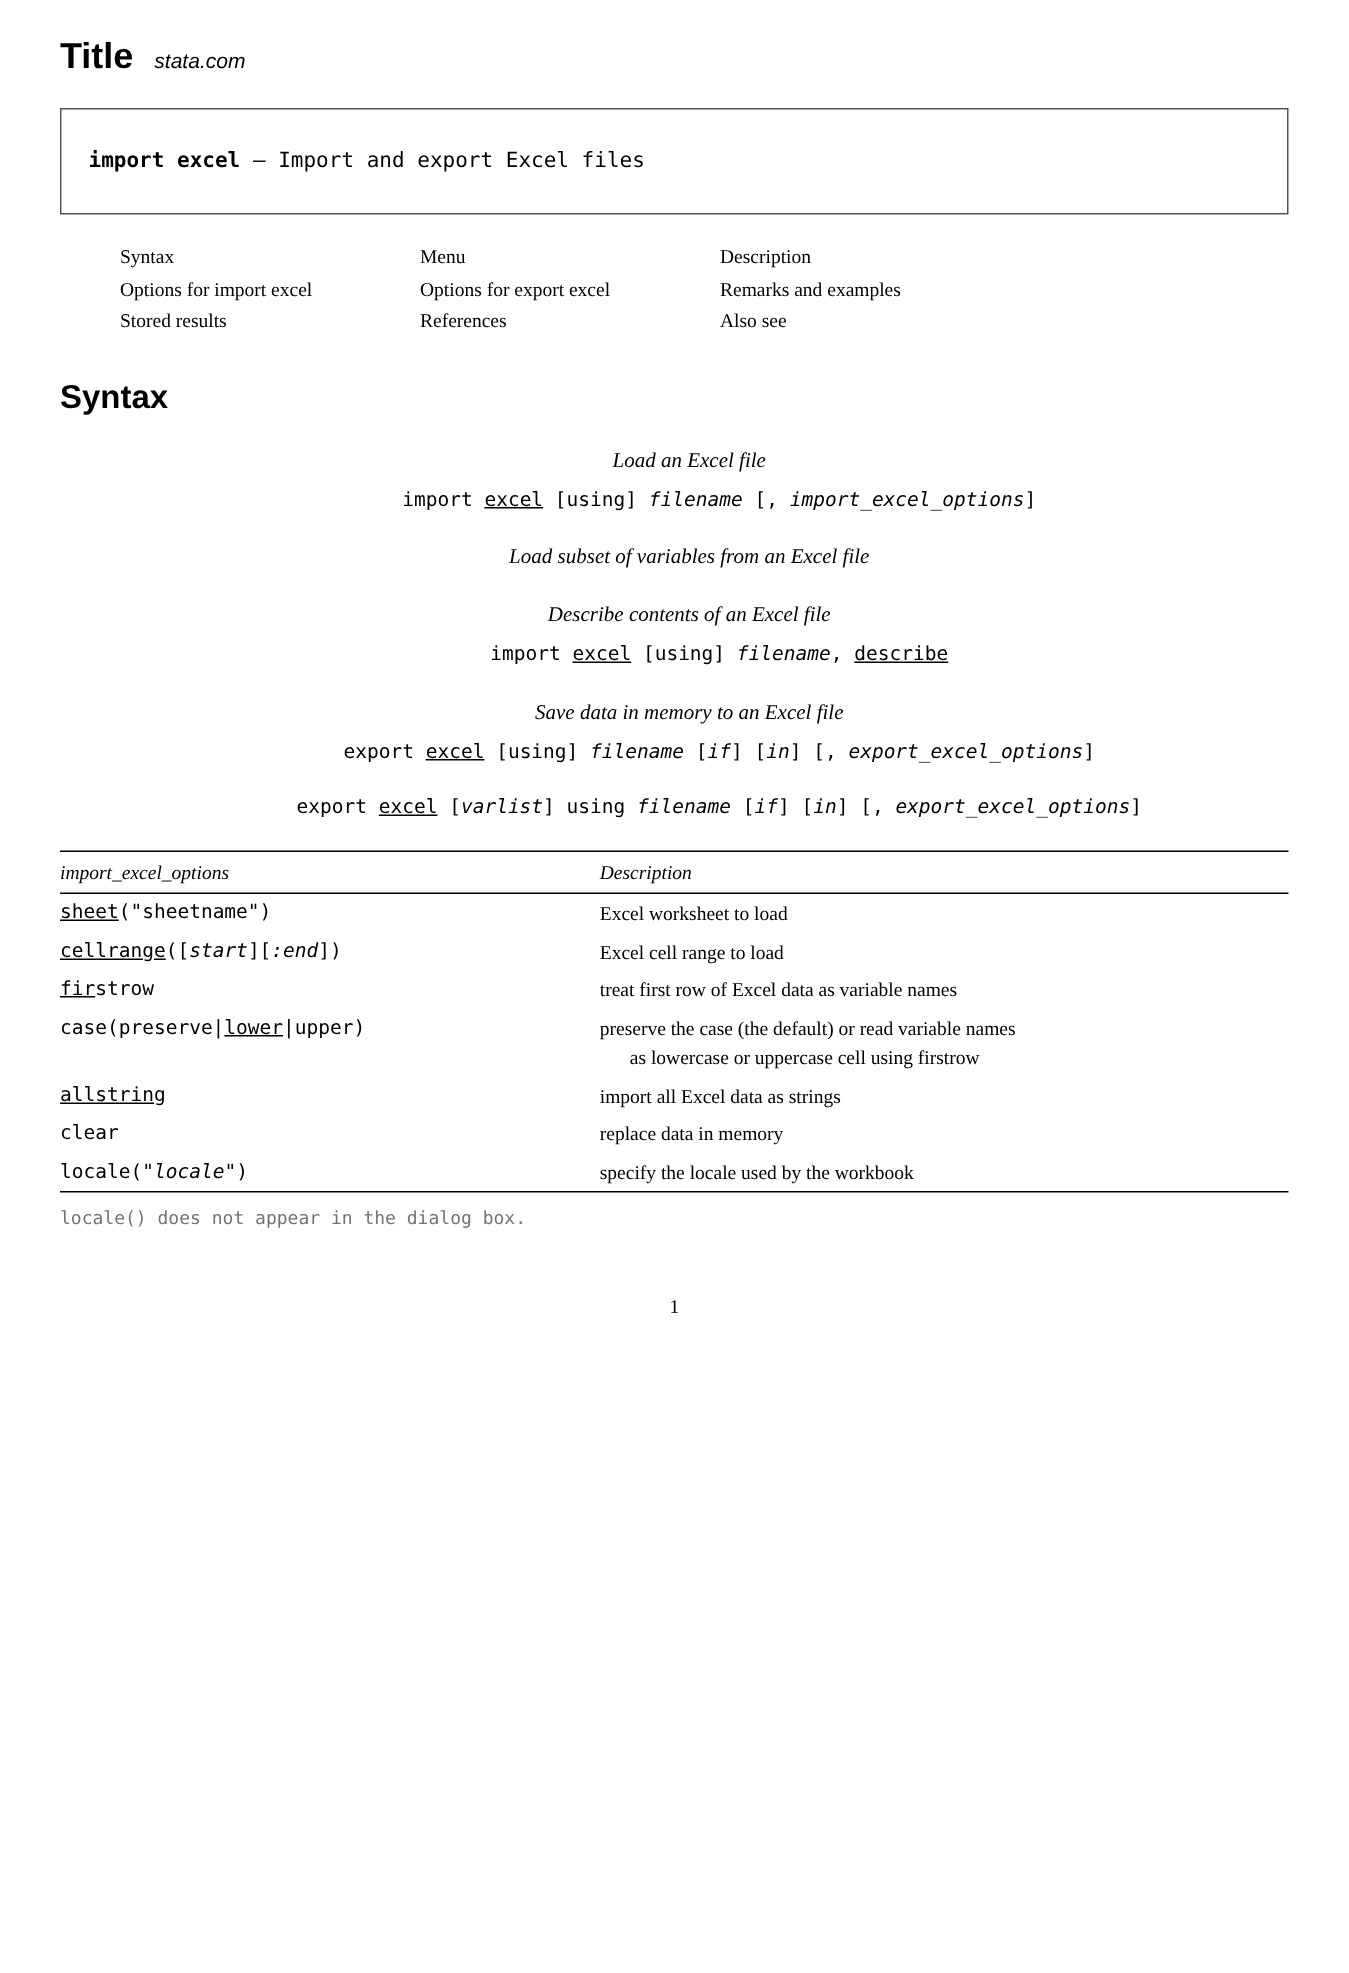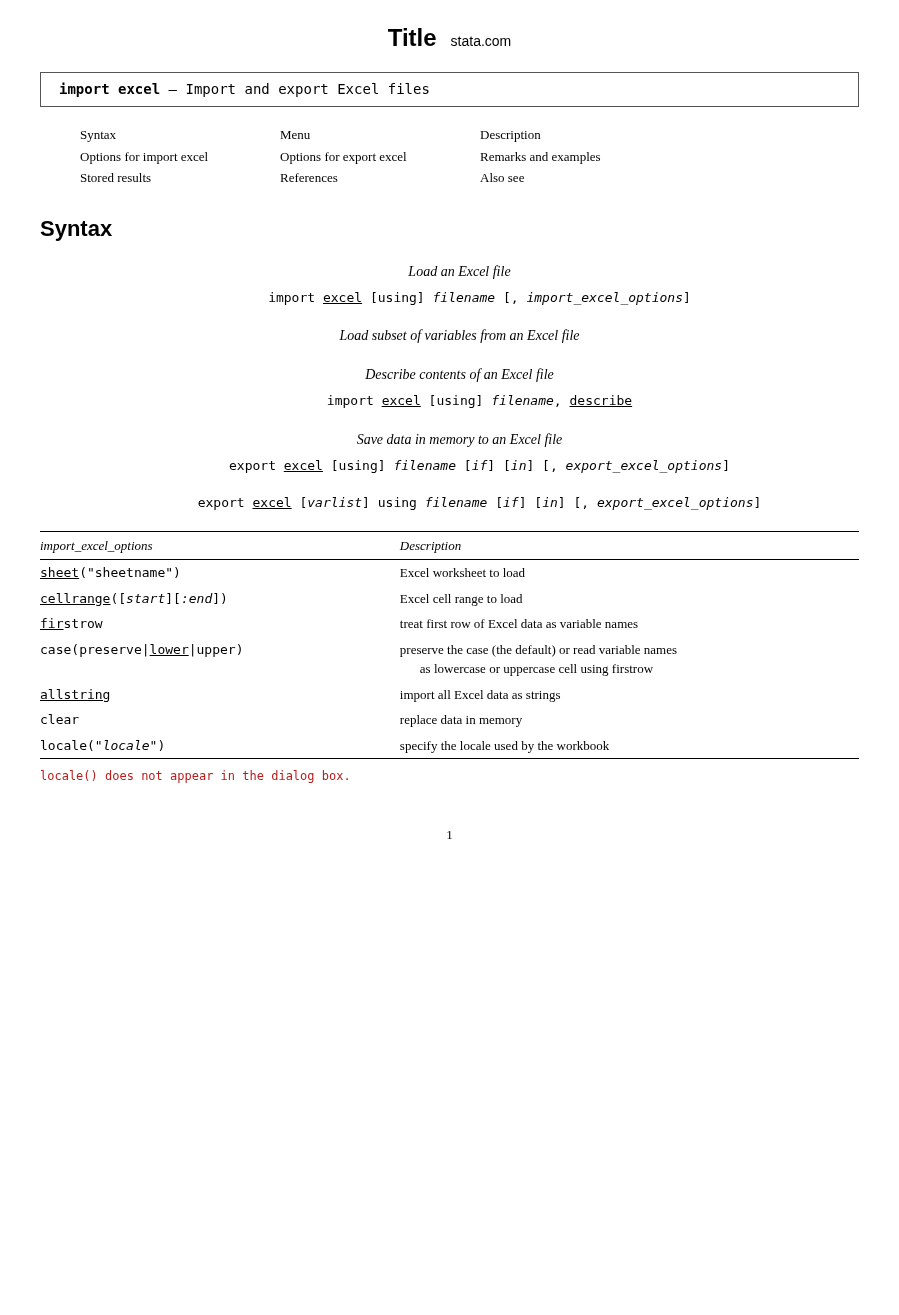--- a/index.html
+++ b/index.html
@@ -9,40 +9,41 @@
       font-family: serif;
       font-size: 14px;
       line-height: 1.5;
       padding: 20px 40px;
       max-width: 899px;
       min-height: 1315px;
     }
 
     .page-header {
       display: flex;
-      justify-content: center;
+      justify-content: flex-start;
       align-items: baseline;
       margin-bottom: 16px;
       gap: 14px;
     }
 
     .page-title {
       font-size: 24px;
       font-weight: bold;
       font-family: sans-serif;
     }
 
     .stata-com {
       font-size: 14px;
       font-family: sans-serif;
+      font-style: italic;
     }
 
     .title-box {
       border: 1px solid #555;
-      padding: 6px 18px;
+      padding: 24px 18px;
       margin-bottom: 18px;
       font-size: 14px;
     }
 
     .title-box-text {
       font-family: monospace;
       font-size: 14px;
     }
 
     .nav-table {
@@ -124,21 +125,21 @@
     }
 
     .options-table .ul {
       text-decoration: underline;
     }
 
     .footnote {
       font-family: monospace;
       font-size: 12px;
       margin-top: 8px;
-      color: #b91c1c;
+      color: #737373;
     }
 
     .page-number {
       text-align: center;
       margin-top: 40px;
       font-size: 13px;
     }
   </style>
 </head>
 <body>

